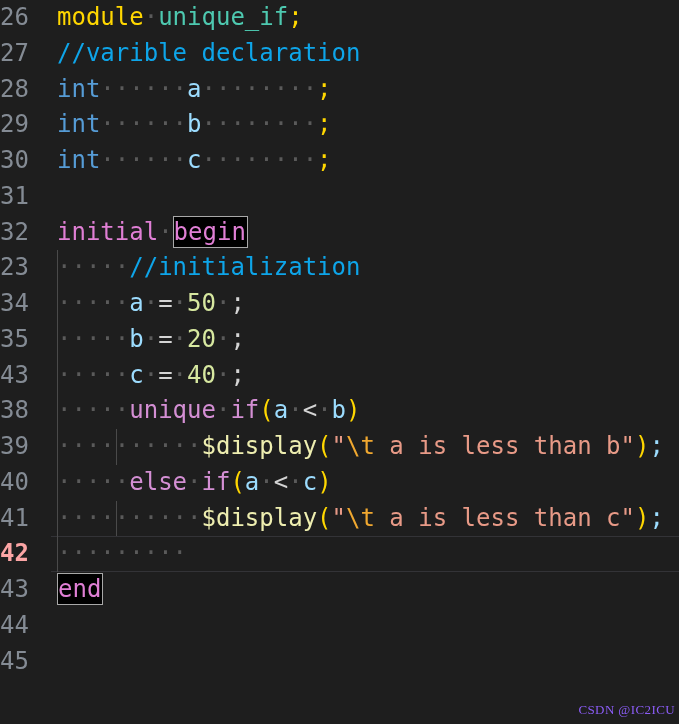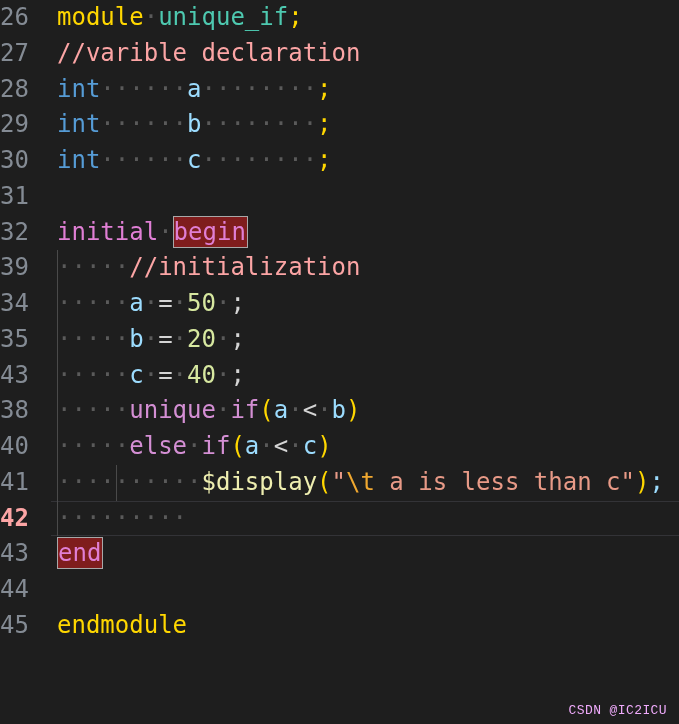--- a/index.html
+++ b/index.html
@@ -76,56 +76,56 @@
     height: 35.75px;
   }
   .g0 { left: 57px; }
   .g1 { left: 115.5px; }
 
   
   .t-kw-mod   { color: #ffd700; }   
   .t-type     { color: #569cd6; }   
   .t-ident    { color: #9cdcfe; }   
   .t-modname  { color: #4ec9b0; }   
-  .t-comment  { color: #fca5a5; }   
+  .t-comment  { color: #0ea5e9; }   
   .t-ctrl     { color: #e07fd5; }   
   .t-ctrl2    { color: #d48fd4; }   
   .t-num      { color: #d7e8a0; }   
   .t-punc     { color: #d4d4d4; }   
   .t-semi     { color: #ffd700; }   
   .t-paren    { color: #ffd700; }   
   .t-fn       { color: #eeeeb0; }   
   .t-str      { color: #e89a87; }   
   .t-esc      { color: #f0a830; }   
   .t-semi-b   { color: #9cdcfe; }   
 
   
   .ws { color: #5a5a5a; }
 
   
   .bmatch {
     display: inline-block;
     box-sizing: border-box;
     border: 1px solid #a8a8a8;
-    background: #7f1d1d;
+    background: #000000;
     line-height: 30px;
     height: 32px;
     margin-top: -2px;
     vertical-align: middle;
     padding: 0 1px 0 0;
   }
 
   
   #watermark {
     position: absolute;
-    right: 12px;
+    right: 4px;
     bottom: 6px;
-    color: #f0abfc;
+    color: #8b5cf6;
     font-size: 13px;
-    font-family: Liberation Mono, monospace;
+    font-family: Liberation Serif, serif;
     letter-spacing: 0.4px;
   }
 </style>
 </head>
 <body>
 
 <div id="editor">
 
   <div class="row">
     <span class="gutter">26</span>
@@ -157,21 +157,21 @@
     <span class="code"></span>
   </div>
 
   <div class="row">
     <span class="gutter">32</span>
     <span class="code"><span class="t-ctrl">initial</span><span class="ws">·</span><span class="bmatch"><span class="t-ctrl">begin</span></span></span>
   </div>
 
   <div class="row">
     <span class="guide g0"></span>
-    <span class="gutter">39</span>
+    <span class="gutter">23</span>
     <span class="code"><span class="ws">·····</span><span class="t-comment">//initialization</span></span>
   </div>
 
   <div class="row">
     <span class="guide g0"></span>
     <span class="gutter">34</span>
     <span class="code"><span class="ws">·····</span><span class="t-ident">a</span><span class="ws">·</span><span class="t-punc">=</span><span class="ws">·</span><span class="t-num">50</span><span class="ws">·</span><span class="t-punc">;</span></span>
   </div>
 
   <div class="row">
@@ -186,20 +186,26 @@
     <span class="code"><span class="ws">·····</span><span class="t-ident">c</span><span class="ws">·</span><span class="t-punc">=</span><span class="ws">·</span><span class="t-num">40</span><span class="ws">·</span><span class="t-punc">;</span></span>
   </div>
 
 
   <div class="row">
     <span class="guide g0"></span>
     <span class="gutter">38</span>
     <span class="code"><span class="ws">·····</span><span class="t-ctrl2">unique</span><span class="ws">·</span><span class="t-ctrl2">if</span><span class="t-paren">(</span><span class="t-ident">a</span><span class="ws">·</span><span class="t-punc">&lt;</span><span class="ws">·</span><span class="t-ident">b</span><span class="t-paren">)</span></span>
   </div>
 
+  <div class="row">
+    <span class="guide g0"></span>
+    <span class="guide g1"></span>
+    <span class="gutter">39</span>
+    <span class="code"><span class="ws">··········</span><span class="t-fn">$display</span><span class="t-paren">(</span><span class="t-str">"</span><span class="t-esc">\t</span><span class="t-str"> a is less than b</span><span class="t-str">"</span><span class="t-paren">)</span><span class="t-semi-b">;</span></span>
+  </div>
 
   <div class="row">
     <span class="guide g0"></span>
     <span class="gutter">40</span>
     <span class="code"><span class="ws">·····</span><span class="t-ctrl2">else</span><span class="ws">·</span><span class="t-ctrl2">if</span><span class="t-paren">(</span><span class="t-ident">a</span><span class="ws">·</span><span class="t-punc">&lt;</span><span class="ws">·</span><span class="t-ident">c</span><span class="t-paren">)</span></span>
   </div>
 
   <div class="row">
     <span class="guide g0"></span>
     <span class="guide g1"></span>
@@ -219,17 +225,16 @@
     <span class="code"><span class="bmatch"><span class="t-ctrl">end</span></span></span>
   </div>
 
   <div class="row">
     <span class="gutter">44</span>
     <span class="code"></span>
   </div>
 
   <div class="row">
     <span class="gutter">45</span>
-    <span class="code"><span class="t-kw-mod">endmodule</span></span>
   </div>
 
   <div id="watermark">CSDN @IC2ICU</div>
 </div>
 
 </body></html>

